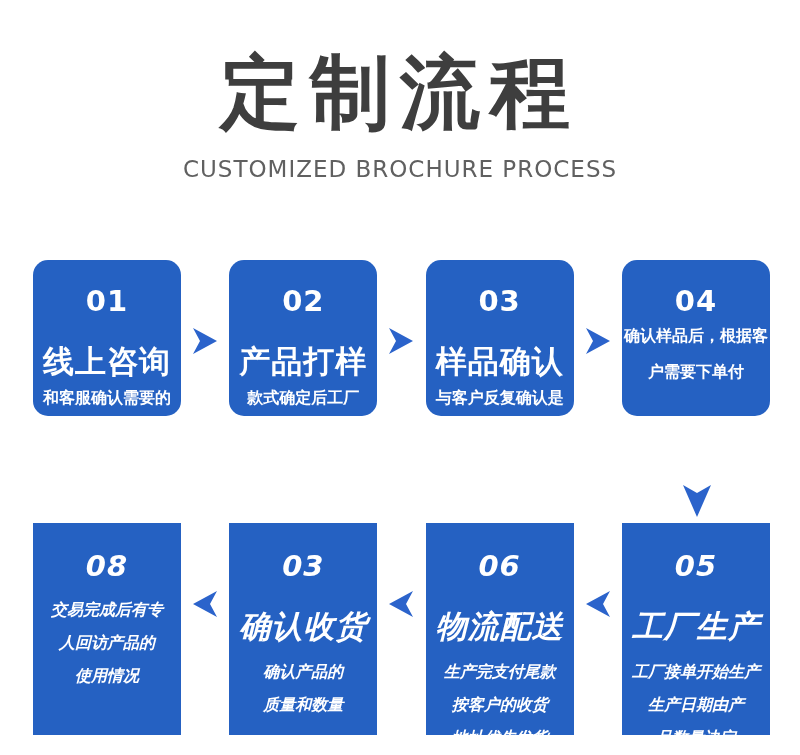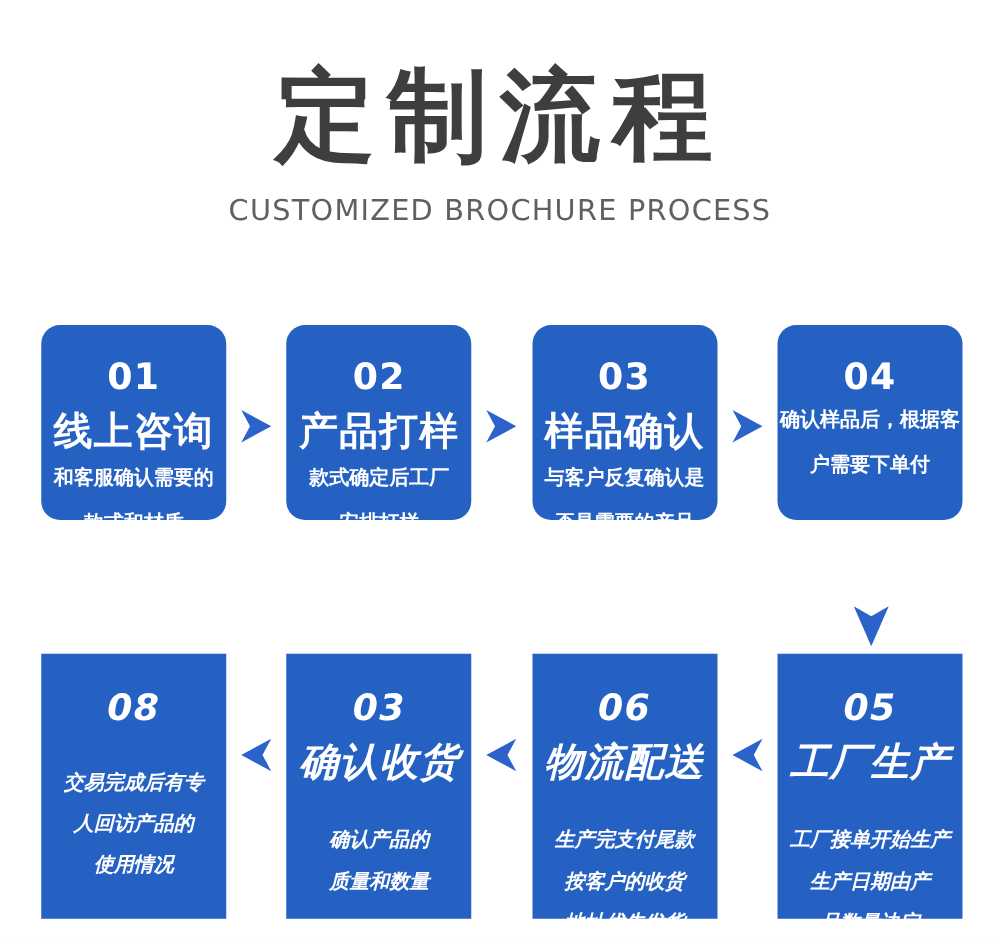--- a/index.html
+++ b/index.html
@@ -58,34 +58,34 @@
   }
   .row-top .step-box{height:156px;border-radius:15px;}
   .row-bottom .step-box{height:212px;padding-top:26px;}
   .step-number{
     font-size:29px;
     font-weight:bold;
     line-height:34px;
     letter-spacing:1px;
   }
   .step-title{
-    margin-top:8px;
+    margin-top:24px;
     font-size:31px;
     font-weight:bold;
     line-height:38px;
     letter-spacing:1px;
   }
   .step-desc{
     margin-top:0;
     font-size:16px;
     line-height:36px;
     white-space:pre-line;
     font-weight:bold;
   }
-  .row-bottom .step-desc{line-height:33px;margin-top:26px;}
+  .row-bottom .step-desc{line-height:33px;margin-top:10px;}
   .h-arrow{
     flex:0 0 auto;
     margin-top:67px;
     width:26px;height:28px;
   }
   .h-arrow svg{display:block;width:26px;height:28px;}
   .down-arrow{
     position:absolute;
     left:681px;
     top:484px;

